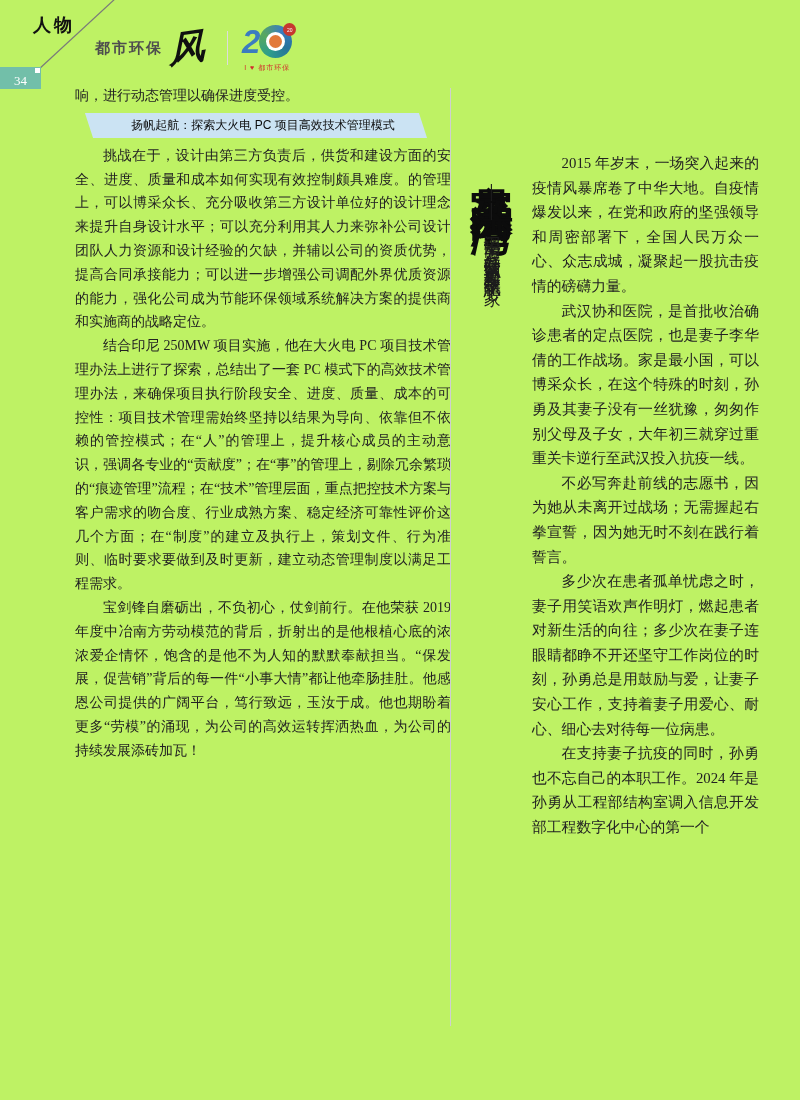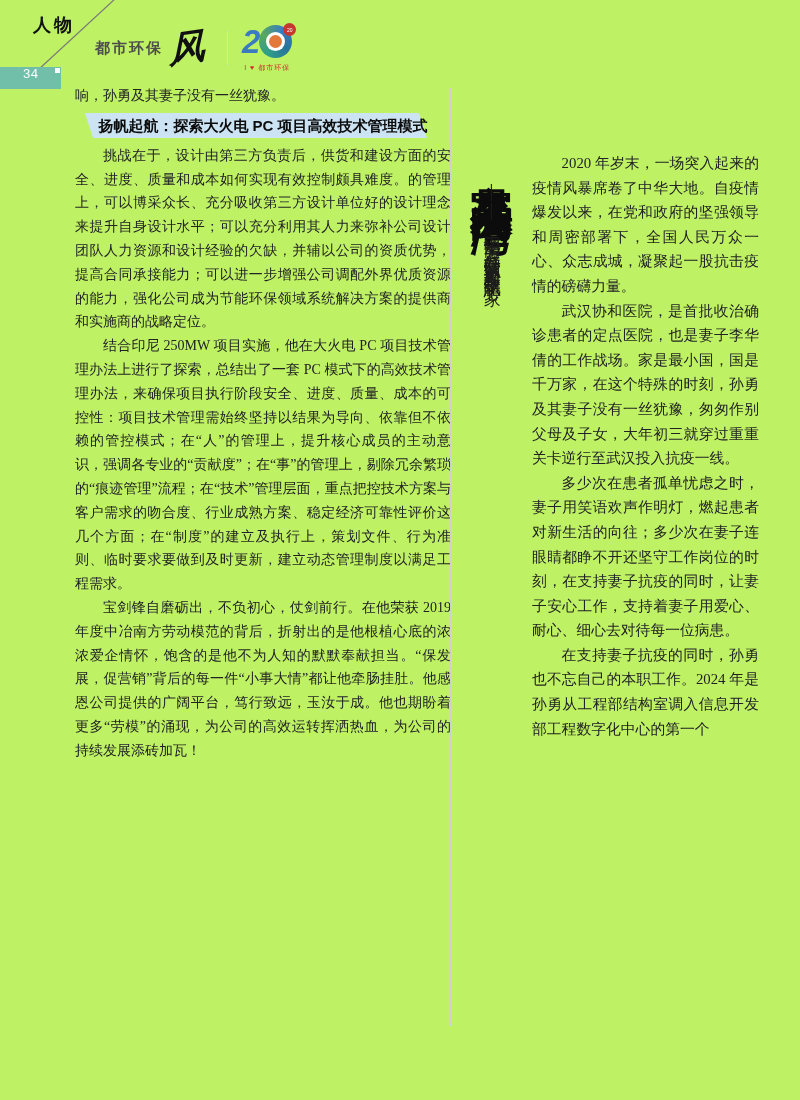--- a/index.html
+++ b/index.html
@@ -39,42 +39,42 @@
   .logo20-badge {
     position:absolute; top:-2px; right:-4px; width:13px; height:13px; border-radius:50%;
     background:#c6382f; color:#fff; font-family:"Liberation Sans",sans-serif;
     font-size:5px; display:flex; align-items:center; justify-content:center;
   }
   .logo-tagline {
     margin-top:3px; font-family:"Liberation Sans",sans-serif;
     font-size:7px; color:#d22c2c; letter-spacing:1px; white-space:nowrap;
   }
   .pagenum-box {
-    position:absolute; left:0; top:67px; width:61px; height:22px; background:#72bfa9;
-    color:#ffffff; font-family:Liberation Mono, monospace; font-size:13px;
-    display:flex; align-items:flex-start; justify-content:center;
+    position:absolute; left:0; top:67px; width:41px; height:22px; background:#72bfa9;
+    color:#ffffff; font-family:Liberation Serif, serif; font-size:13px;
+    display:flex; align-items:flex-end; justify-content:center;
   }
   .pagenum-notch { position:absolute; top:1px; right:1px; width:5px; height:5px; background:#ffffff; }
 
   
   .left-col {
     position:absolute; left:75px; top:84px; width:376px;
     font-size:14px; line-height:23.8px; text-align:justify; color:#222;
   }
   .left-col p { text-indent:2em; }
   .left-col p.cont { text-indent:0; }
   .subhead { position:relative; height:25px; margin:5px 0 6px 0; }
   .subhead-bg {
     position:absolute; top:0; bottom:0; left:14px; right:28px;
     background:#cbe3f3; transform:skewX(18deg);
   }
   .subhead-text {
     position:relative; display:block; text-align:center; line-height:25px;
     font-family:"Liberation Sans","DejaVu Sans",sans-serif;
-    font-weight:bold; font-size:15px; color:#0d0d0d;
+    font-weight:normal; font-size:12px; color:#0d0d0d;
   }
   .col-divider { position:absolute; left:450px; top:88px; width:1px; height:938px; background:#cfcfcf; }
 
   
   .vtitle-wrap { position:absolute; left:455px; top:150px; width:74px; display:flex; flex-direction:column; align-items:center; }
   .vtitle {
     writing-mode:vertical-rl; text-orientation:mixed;
     font-family:"Liberation Sans","DejaVu Sans",sans-serif;
     font-weight:bold; font-size:43px; letter-spacing:5px; color:#0c0c0c; line-height:1;
   }
@@ -120,38 +120,39 @@
       </div>
     </div>
   </div>
 
   <div class="pagenum-box">
     <span>34</span>
     <span class="pagenum-notch"></span>
   </div>
 
   <section class="left-col">
-    <p class="cont">响，孙勇及其妻子没有一丝犹豫。</p>
+    <p class="cont">响，进行动态管理以确保进度受控。</p>
     <h2 class="subhead">
       <span class="subhead-bg"></span>
       <span class="subhead-text">扬帆起航：探索大火电 PC 项目高效技术管理模式</span>
     </h2>
     <p>挑战在于，设计由第三方负责后，供货和建设方面的安全、进度、质量和成本如何实现有效控制颇具难度。的管理上，可以博采众长、充分吸收第三方设计单位好的设计理念来提升自身设计水平；可以充分利用其人力来弥补公司设计团队人力资源和设计经验的欠缺，并辅以公司的资质优势，提高合同承接能力；可以进一步增强公司调配外界优质资源的能力，强化公司成为节能环保领域系统解决方案的提供商和实施商的战略定位。</p>
     <p>结合印尼 250MW 项目实施，他在大火电 PC 项目技术管理办法上进行了探索，总结出了一套 PC 模式下的高效技术管理办法，来确保项目执行阶段安全、进度、质量、成本的可控性：项目技术管理需始终坚持以结果为导向、依靠但不依赖的管控模式；在“人”的管理上，提升核心成员的主动意识，强调各专业的“贡献度”；在“事”的管理上，剔除冗余繁琐的“痕迹管理”流程；在“技术”管理层面，重点把控技术方案与客户需求的吻合度、行业成熟方案、稳定经济可靠性评价这几个方面；在“制度”的建立及执行上，策划文件、行为准则、临时要求要做到及时更新，建立动态管理制度以满足工程需求。</p>
     <p>宝剑锋自磨砺出，不负初心，仗剑前行。在他荣获 2019 年度中冶南方劳动模范的背后，折射出的是他根植心底的浓浓爱企情怀，饱含的是他不为人知的默默奉献担当。“保发展，促营销”背后的每一件“小事大情”都让他牵肠挂肚。他感恩公司提供的广阔平台，笃行致远，玉汝于成。他也期盼着更多“劳模”的涌现，为公司的高效运转挥洒热血，为公司的持续发展添砖加瓦！</p>
 
   </section>
 
   <div class="col-divider"></div>
 
   <div class="vtitle-wrap">
     <div class="vtitle">家是爱的港湾</div>
     <div class="vsubtitle">——记中冶南方『三八』五好文明家庭孙勇（工程数字化中心）一家</div>
   </div>
 
   <section class="right-col">
-    <p>2020 年岁末，一场突入起来的疫情风暴席卷了中华大地。自疫情爆发以来，在党和政府的坚强领导和周密部署下，全国人民万众一心、众志成城，凝聚起一股抗击疫情的磅礴力量。</p>
-    <p>武汉协和医院，是首批收治确诊患者的定点医院，也是妻子李华倩的工作战场。家是最小国，国是千万家，在这个特殊的时刻，孙勇及其妻子没有一丝犹豫，匆匆作别父母及子女，大年初三就穿过重重关卡逆行至武汉投入抗疫一线。</p>
-    <p>多少次在患者孤单忧虑之时，妻子用笑语欢声作明灯，燃起患者对新生活的向往；多少次在妻子连眼睛都睁不开还坚守工作岗位的时刻，在支持妻子抗疫的同时，让妻子安心工作，支持着妻子用爱心、耐心、细心去对待每一位病患。</p>
+    <p>2015 年岁末，一场突入起来的疫情风暴席卷了中华大地。自疫情爆发以来，在党和政府的坚强领导和周密部署下，全国人民万众一心、众志成城，凝聚起一股抗击疫情的磅礴力量。</p>
+    <p>武汉协和医院，是首批收治确诊患者的定点医院，也是妻子李华倩的工作战场。家是最小国，可以博采众长，在这个特殊的时刻，孙勇及其妻子没有一丝犹豫，匆匆作别父母及子女，大年初三就穿过重重关卡逆行至武汉投入抗疫一线。</p>
+    <p>不必写奔赴前线的志愿书，因为她从未离开过战场；无需握起右拳宣誓，因为她无时不刻在践行着誓言。</p>
+    <p>多少次在患者孤单忧虑之时，妻子用笑语欢声作明灯，燃起患者对新生活的向往；多少次在妻子连眼睛都睁不开还坚守工作岗位的时刻，孙勇总是用鼓励与爱，让妻子安心工作，支持着妻子用爱心、耐心、细心去对待每一位病患。</p>
     <p>在支持妻子抗疫的同时，孙勇也不忘自己的本职工作。2024 年是孙勇从工程部结构室调入信息开发部工程数字化中心的第一个</p>
   </section>
 
 </div>
 
 </body></html>

